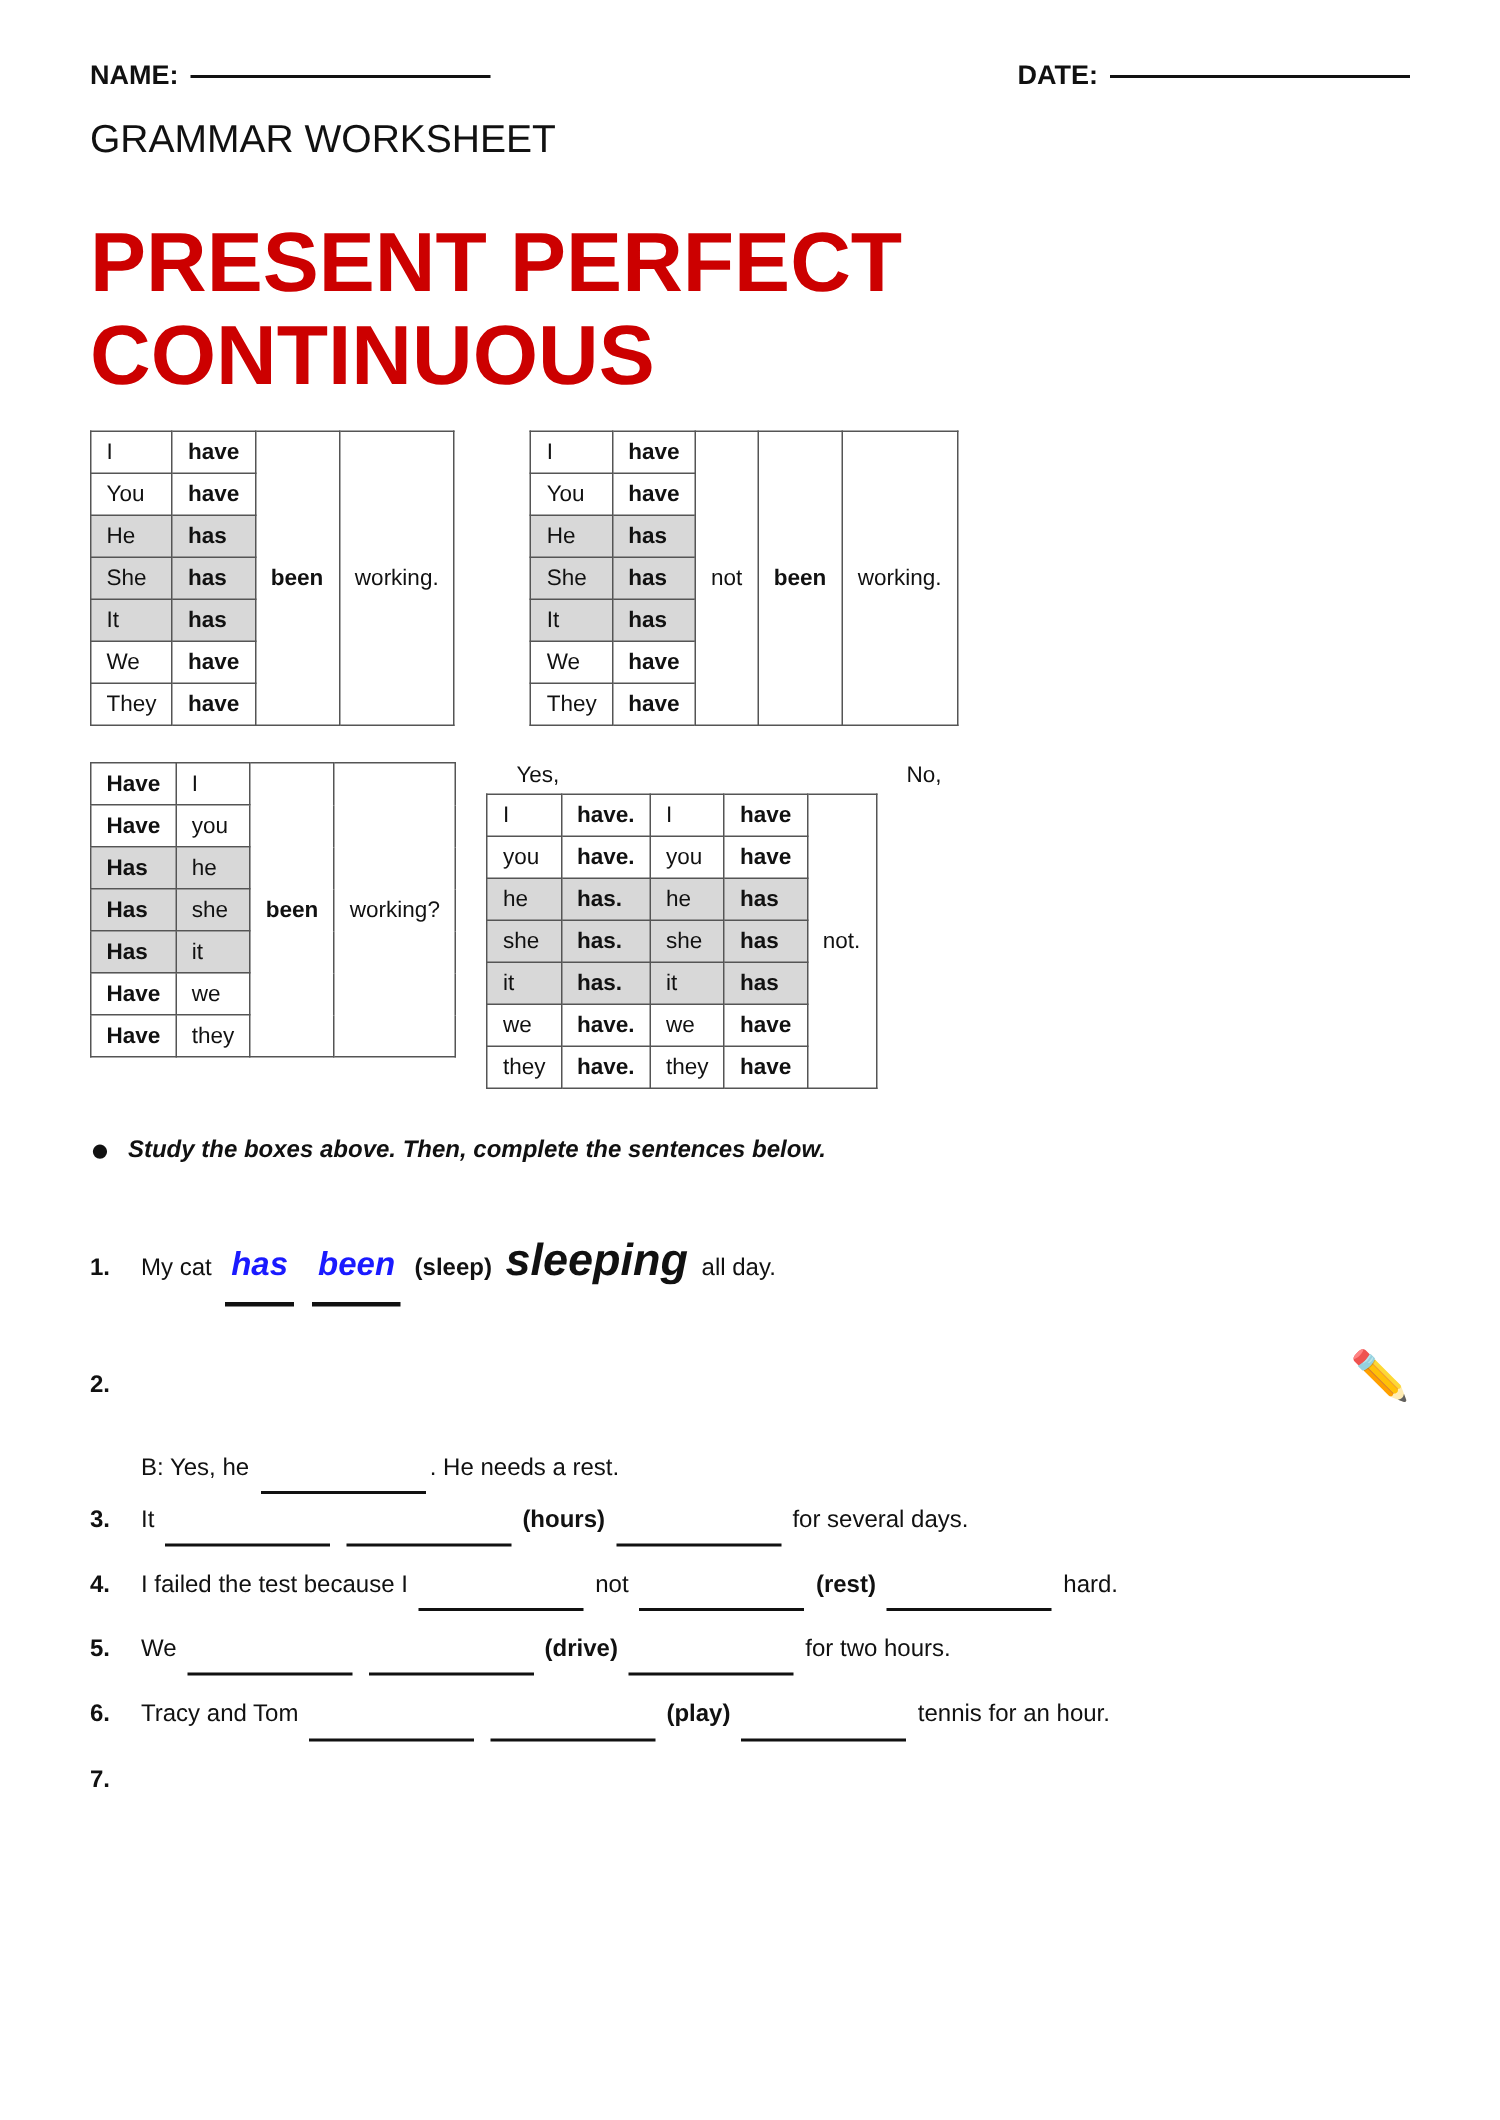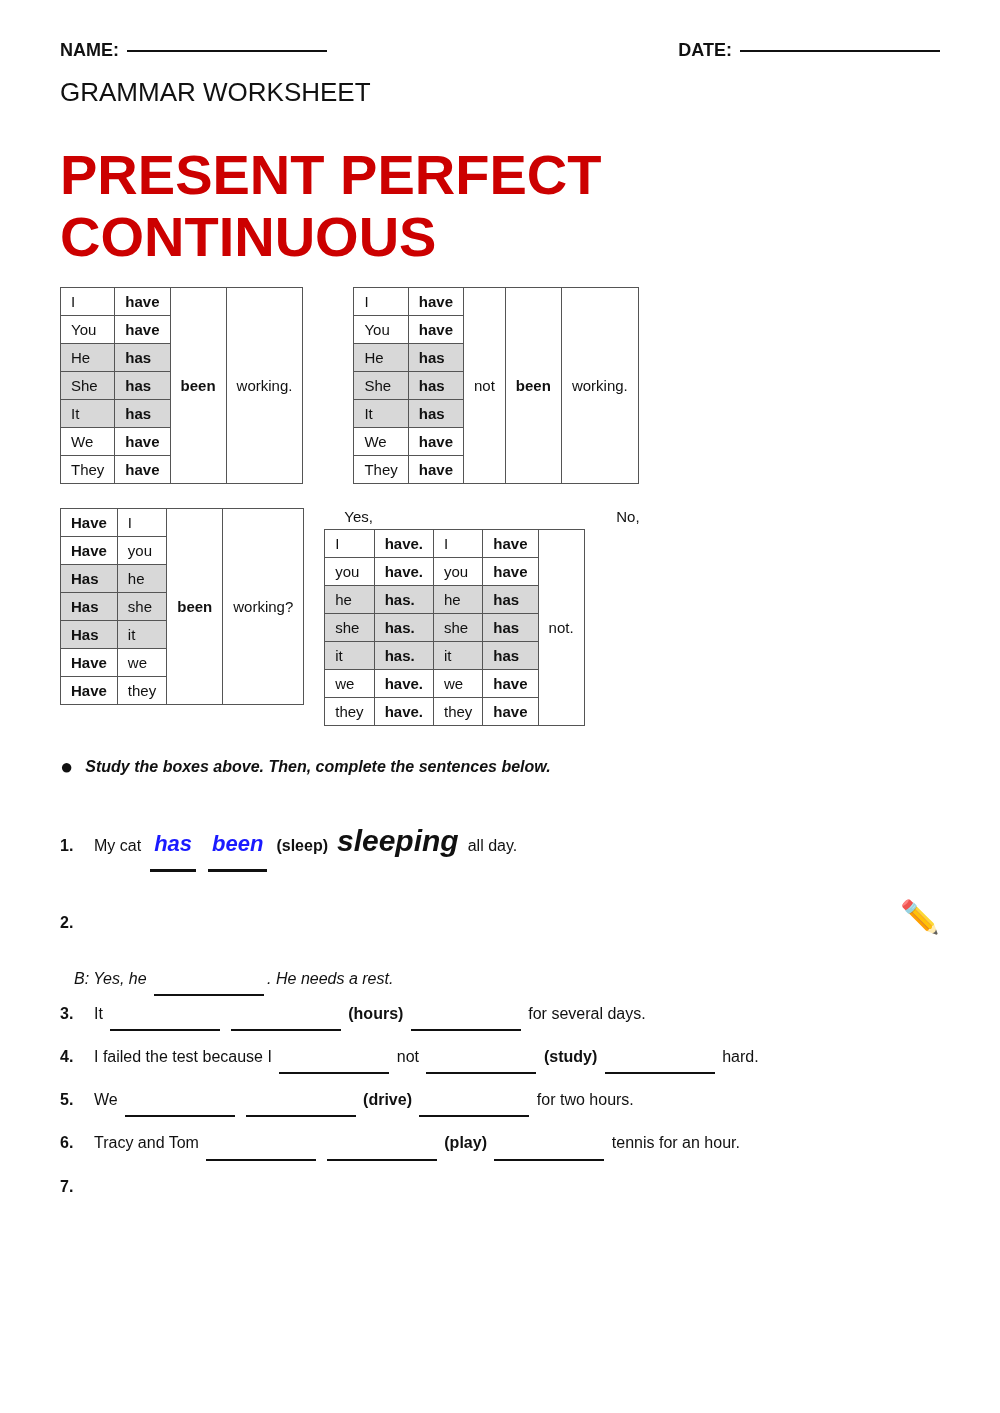--- a/index.html
+++ b/index.html
@@ -78,21 +78,21 @@
     .question-table-wrap {
       flex: 0 0 auto;
     }
 
     .answer-section {
       flex: 1;
     }
 
     .yes-no-header {
       display: flex;
-      gap: 12px;
+      gap: 0;
       margin-bottom: 4px;
       font-size: 15px;
     }
     .yes-label {
       width: 220px;
       font-weight: normal;
       padding-left: 20px;
     }
     .no-label {
       font-weight: normal;
@@ -168,22 +168,21 @@
       text-align: center;
     }
 
     .pencil-icon {
       margin-left: auto;
       font-size: 32px;
       color: #888;
     }
 
     .sub-item {
-      margin-left: 14px;
-      font-style: italic;
+      margin-left: 34px;
     }
 
     .bullet-dot {
       font-size: 22px;
       margin-right: 4px;
     }
   </style>
 </head>
 <body>
 
@@ -401,21 +400,21 @@
     </div>
   </div>
 
   <div class="exercise-item">
     <span class="ex-num bold">3.</span>
     <span>It <span class="blank blank-med"></span> <span class="blank blank-med"></span> <span class="bold">(hours)</span> <span class="blank blank-med"></span> for several days.</span>
   </div>
 
   <div class="exercise-item">
     <span class="ex-num bold">4.</span>
-    <span>I failed the test because I <span class="blank blank-med"></span> not <span class="blank blank-med"></span> <span class="bold">(study)</span> <span class="blank blank-med"></span> hard.</span>
+    <span>I failed the test because I <span class="blank blank-med"></span> not <span class="blank blank-med"></span> <span class="bold">(rest)</span> <span class="blank blank-med"></span> hard.</span>
   </div>
 
   <div class="exercise-item">
     <span class="ex-num bold">5.</span>
     <span>We <span class="blank blank-med"></span> <span class="blank blank-med"></span> <span class="bold">(drive)</span> <span class="blank blank-med"></span> for two hours.</span>
   </div>
 
   <div class="exercise-item">
     <span class="ex-num bold">6.</span>
     <span>Tracy and Tom <span class="blank blank-med"></span> <span class="blank blank-med"></span> <span class="bold">(play)</span> <span class="blank blank-med"></span> tennis for an hour.</span>

